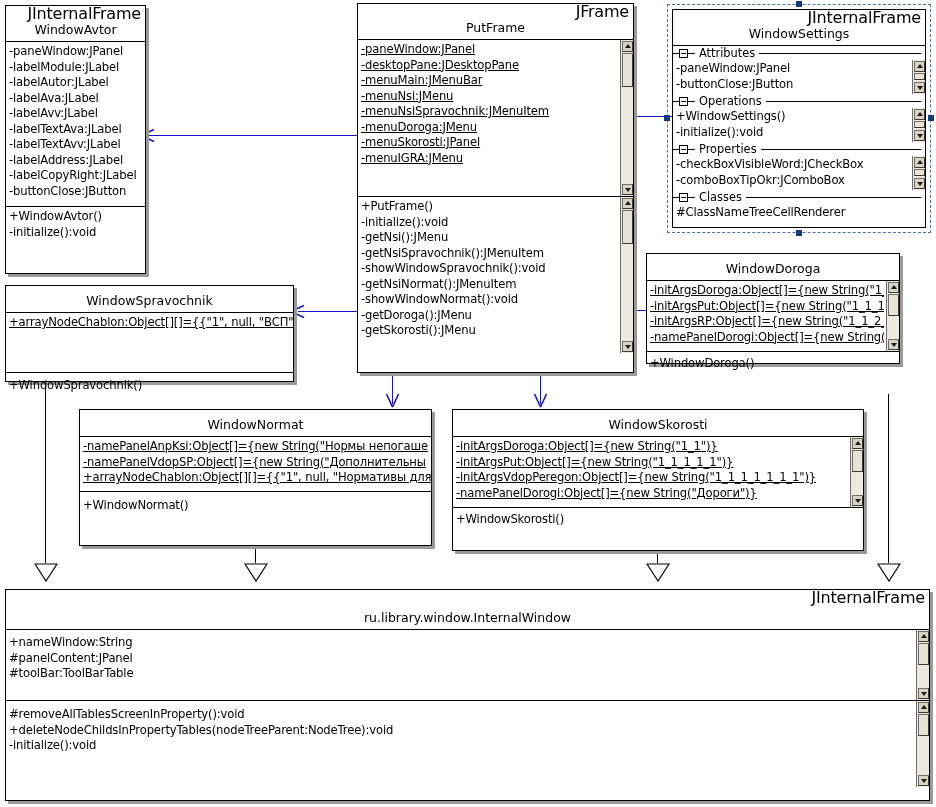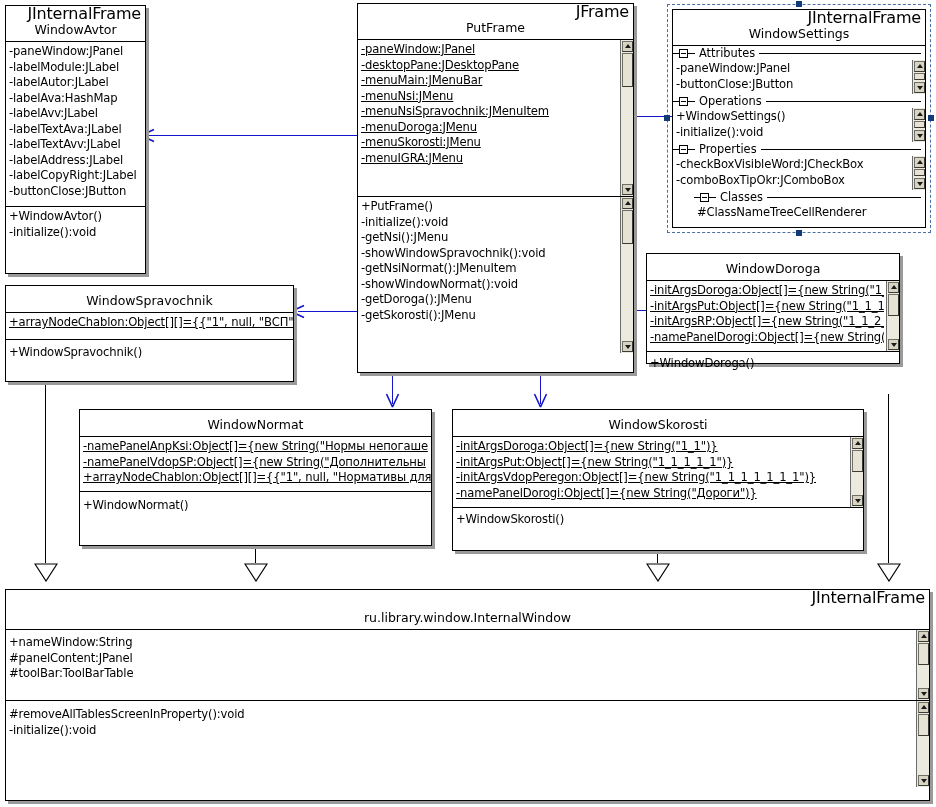--- a/index.html
+++ b/index.html
@@ -133,21 +133,21 @@
   <div class="umlbox shadow" style="left:5px;top:5px;width:141px;height:269px;">
     <div class="uml-head">
       <div class="stereo">JInternalFrame</div>
       <div class="cname">WindowAvtor</div>
     </div>
     <div class="sep compart" style="height:164px;">
       <div class="rows">
         <div class="row">-paneWindow:JPanel</div>
         <div class="row">-labelModule:JLabel</div>
         <div class="row">-labelAutor:JLabel</div>
-        <div class="row">-labelAva:HashMap</div>
+        <div class="row">-labelAva:JLabel</div>
         <div class="row">-labelAvv:JLabel</div>
         <div class="row">-labelTextAva:JLabel</div>
         <div class="row">-labelTextAvv:JLabel</div>
         <div class="row">-labelAddress:JLabel</div>
         <div class="row">-labelCopyRight:JLabel</div>
         <div class="row">-buttonClose:JButton</div>
       </div>
     </div>
     <div class="sep compart" style="height:38px;">
       <div class="rows">
@@ -163,38 +163,39 @@
       <div class="cname">PutFrame</div>
     </div>
     <div class="sep compart" style="height:156px;">
       <div class="rows" style="padding-right:15px;">
         <div class="row stat">-paneWindow:JPanel</div>
         <div class="row stat">-desktopPane:JDesktopPane</div>
         <div class="row stat">-menuMain:JMenuBar</div>
         <div class="row stat">-menuNsi:JMenu</div>
         <div class="row stat">-menuNsiSpravochnik:JMenuItem</div>
         <div class="row stat">-menuDoroga:JMenu</div>
-        <div class="row stat">-menuSkorosti:JMenu</div>
+        <div class="row stat">-menuSkorosti:JPanel</div>
         <div class="row stat">-menuIGRA:JMenu</div>
       </div>
       <div class="vsb">
         <div class="sbtn up">
             <i></i>
           </div>
         <div class="sthumb" style="top:13px;height:34px;"></div>
         <div class="sbtn dn">
             <i></i>
           </div>
       </div>
     </div>
     <div class="sep compart" style="height:156px;">
       <div class="rows" style="padding-right:15px;">
         <div class="row">+PutFrame()</div>
         <div class="row">-initialize():void</div>
         <div class="row">-getNsi():JMenu</div>
+        <div class="row">-getNsiSpravochnik():JMenuItem</div>
         <div class="row">-showWindowSpravochnik():void</div>
         <div class="row">-getNsiNormat():JMenuItem</div>
         <div class="row">-showWindowNormat():void</div>
         <div class="row">-getDoroga():JMenu</div>
         <div class="row">-getSkorosti():JMenu</div>
       </div>
       <div class="vsb">
         <div class="sbtn up">
             <i></i>
           </div>
@@ -274,42 +275,42 @@
         <div class="sbtn up">
             <i></i>
           </div>
         <div class="sthumb" style="top:13px;height:7px;"></div>
         <div class="sbtn dn">
             <i></i>
           </div>
       </div>
     </div>
 
-    <div style="height:32px;position:relative;overflow:hidden;margin-left:21px;">
+    <div style="height:32px;position:relative;overflow:hidden;">
       <div class="grp">
         <div class="ln"></div>
         <div class="box"></div>
         <div class="lbl">Classes</div>
       </div>
       <div class="rows" style="padding-top:0;">
         <div class="row">#ClassNameTreeCellRenderer</div>
       </div>
     </div>
   </div>
 
   <div class="umlbox shadow" style="left:5px;top:285px;width:289px;height:97px;">
     <div class="uml-head" style="padding-top:5px;">
       <div class="cname">WindowSpravochnik</div>
     </div>
     <div class="sep compart" style="height:26px;">
       <div class="rows">
         <div class="row stat">+arrayNodeChablon:Object[][]={{"1", null, "ВСП",</div>
       </div>
     </div>
-    <div class="sep compart" style="height:40px;">
+    <div class="sep compart" style="height:40px;margin-top:33px;">
       <div class="rows" style="padding-top:5px;">
         <div class="row">+WindowSpravochnik()</div>
       </div>
     </div>
   </div>
 
   <div class="umlbox shadow" style="left:646px;top:253px;width:254px;height:111px;">
     <div class="uml-head" style="padding-top:5px;">
       <div class="cname">WindowDoroga</div>
     </div>
@@ -400,20 +401,21 @@
           </div>
         <div class="sthumb" style="top:13px;height:22px;"></div>
         <div class="sbtn dn">
             <i></i>
           </div>
       </div>
     </div>
     <div class="sep compart" style="height:86px;">
       <div class="rows" style="padding-top:6px;padding-right:15px;">
         <div class="row">#removeAllTablesScreenInProperty():void</div>
+        <div class="row">+deleteNodeChildsInPropertyTables(nodeTreeParent:NodeTree):void</div>
         <div class="row">-initialize():void</div>
       </div>
       <div class="vsb">
         <div class="sbtn up">
             <i></i>
           </div>
         <div class="sthumb" style="top:13px;height:22px;"></div>
         <div class="sbtn dn">
             <i></i>
           </div>

